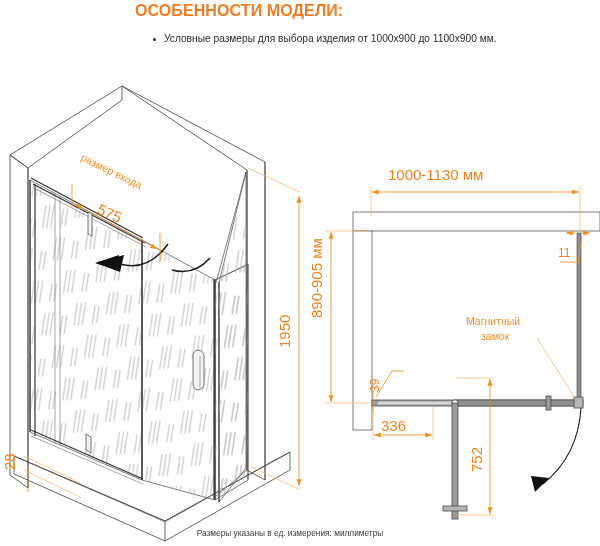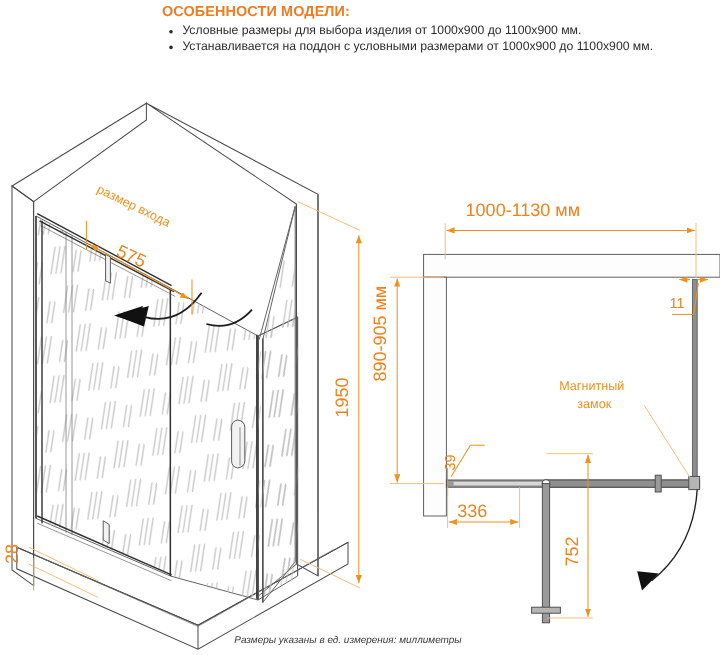--- a/index.html
+++ b/index.html
@@ -6,38 +6,38 @@
   body{
     width:600px;height:546px;position:relative;overflow:hidden;
     font-family:"Liberation Sans","DejaVu Sans",sans-serif;
     color:#231f20;
   }
   #sheet{position:absolute;inset:0;}
 
   
   .hdr{position:absolute;left:135px;top:0;width:465px;}
   .hdr-title{
-    font-size:12px;font-weight:bold;color:#f07c20;
+    font-size:16px;font-weight:bold;color:#f07c20;
     letter-spacing:.1px;margin:2px 0 3px 0;
   }
-  .hdr ul{margin:0;padding:0;list-style:none;}
+  .hdr ul{margin:12px;padding:0;list-style:none;}
   .hdr li{
     position:relative;padding-left:17px;
     font-size:10.2px;line-height:13.4px;color:#2b2b2b;
     margin-bottom:.5px;
   }
   .hdr li::before{
     content:"";position:absolute;left:6px;top:5.5px;
     width:3px;height:3px;border-radius:50%;background:#2b2b2b;
   }
 
   
   .footer{
     position:absolute;left:0;top:528px;width:580px;text-align:center;
-    font-size:8.3px;color:#3a3a3a;font-style:italic;
+    font-size:8.3px;color:#3a3a3a;
   }
 
   
   svg.draw{position:absolute;left:0;top:0;width:600px;height:546px;overflow:visible;}
   .ln{fill:none;stroke:#4b4b4b;stroke-width:.85;}
   .ln-thin{fill:none;stroke:#6e6e6e;stroke-width:.6;}
   .ln-dark{fill:none;stroke:#2f2f2f;stroke-width:1.15;}
   .ln-blk{fill:none;stroke:#1d1d1d;stroke-width:1.5;}
   .fill-lt{fill:#fdfdfd;stroke:#5a5a5a;stroke-width:.8;}
   .fill-md{fill:#f2f2f2;stroke:#555;stroke-width:.8;}
@@ -52,21 +52,20 @@
 </style>
 </head>
 <body>
 
 <div id="sheet">
 
   <div class="hdr">
     <div class="hdr-title">ОСОБЕННОСТИ МОДЕЛИ:</div>
     <ul>
       <li>Условные размеры для выбора изделия от 1000х900 до 1100х900 мм.</li>
-      <li>Устанавливается на поддон с условными размерами от 1000х900 до 1100х900 мм.</li>
     </ul>
   </div>
 
   <svg class="draw" viewBox="0 0 600 546">
 
     <defs>
       <marker id="arO" markerWidth="9" markerHeight="9" refX="8" refY="3" orient="auto">
         <path d="M0,0 L8,3 L0,6 z" fill="#f0901f"></path>
       </marker>
       <marker id="arOs" markerWidth="9" markerHeight="9" refX="0" refY="3" orient="auto">

